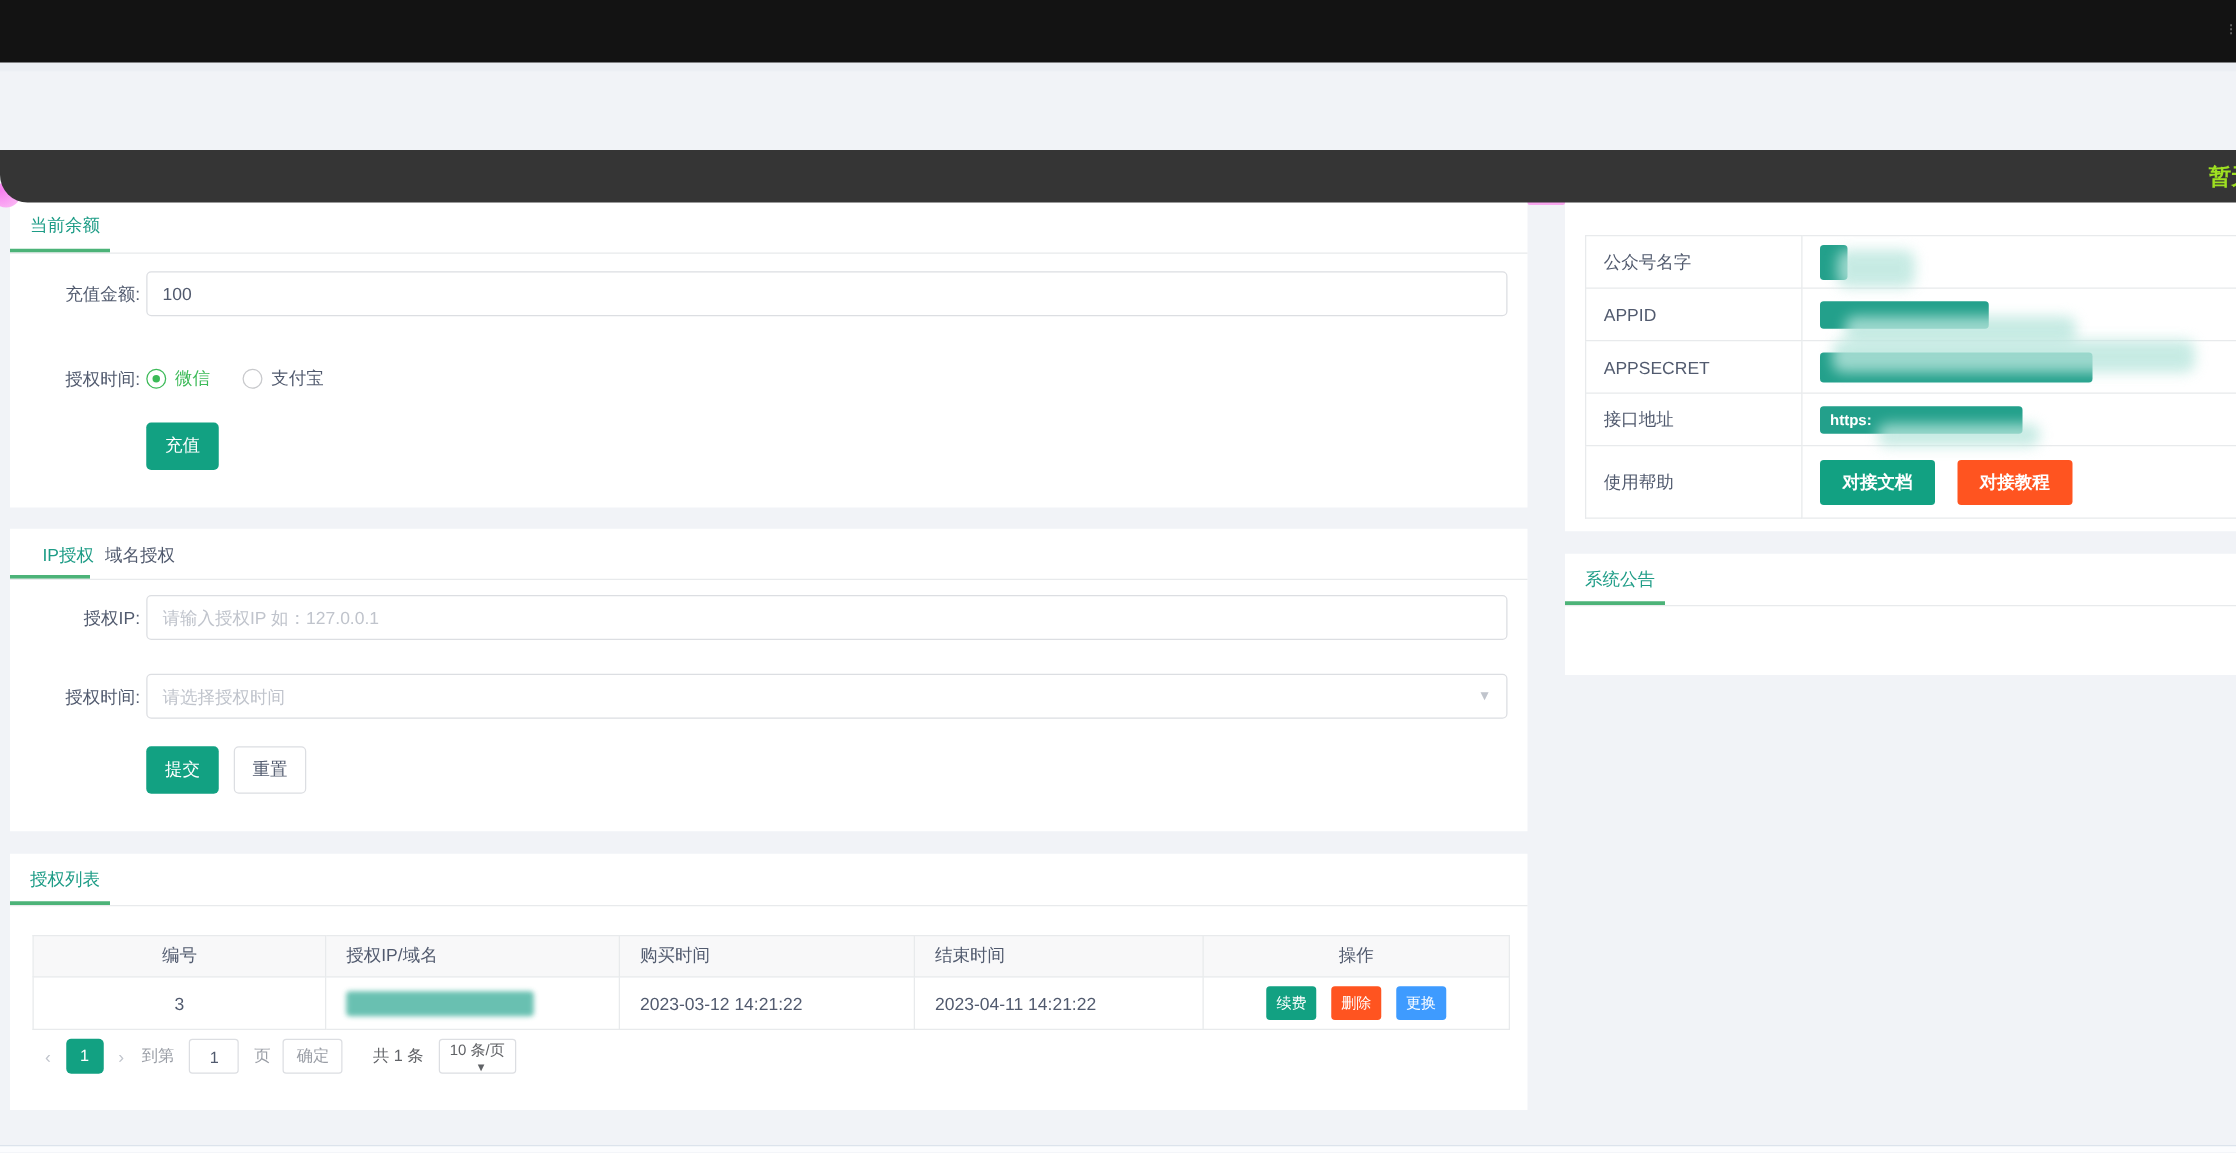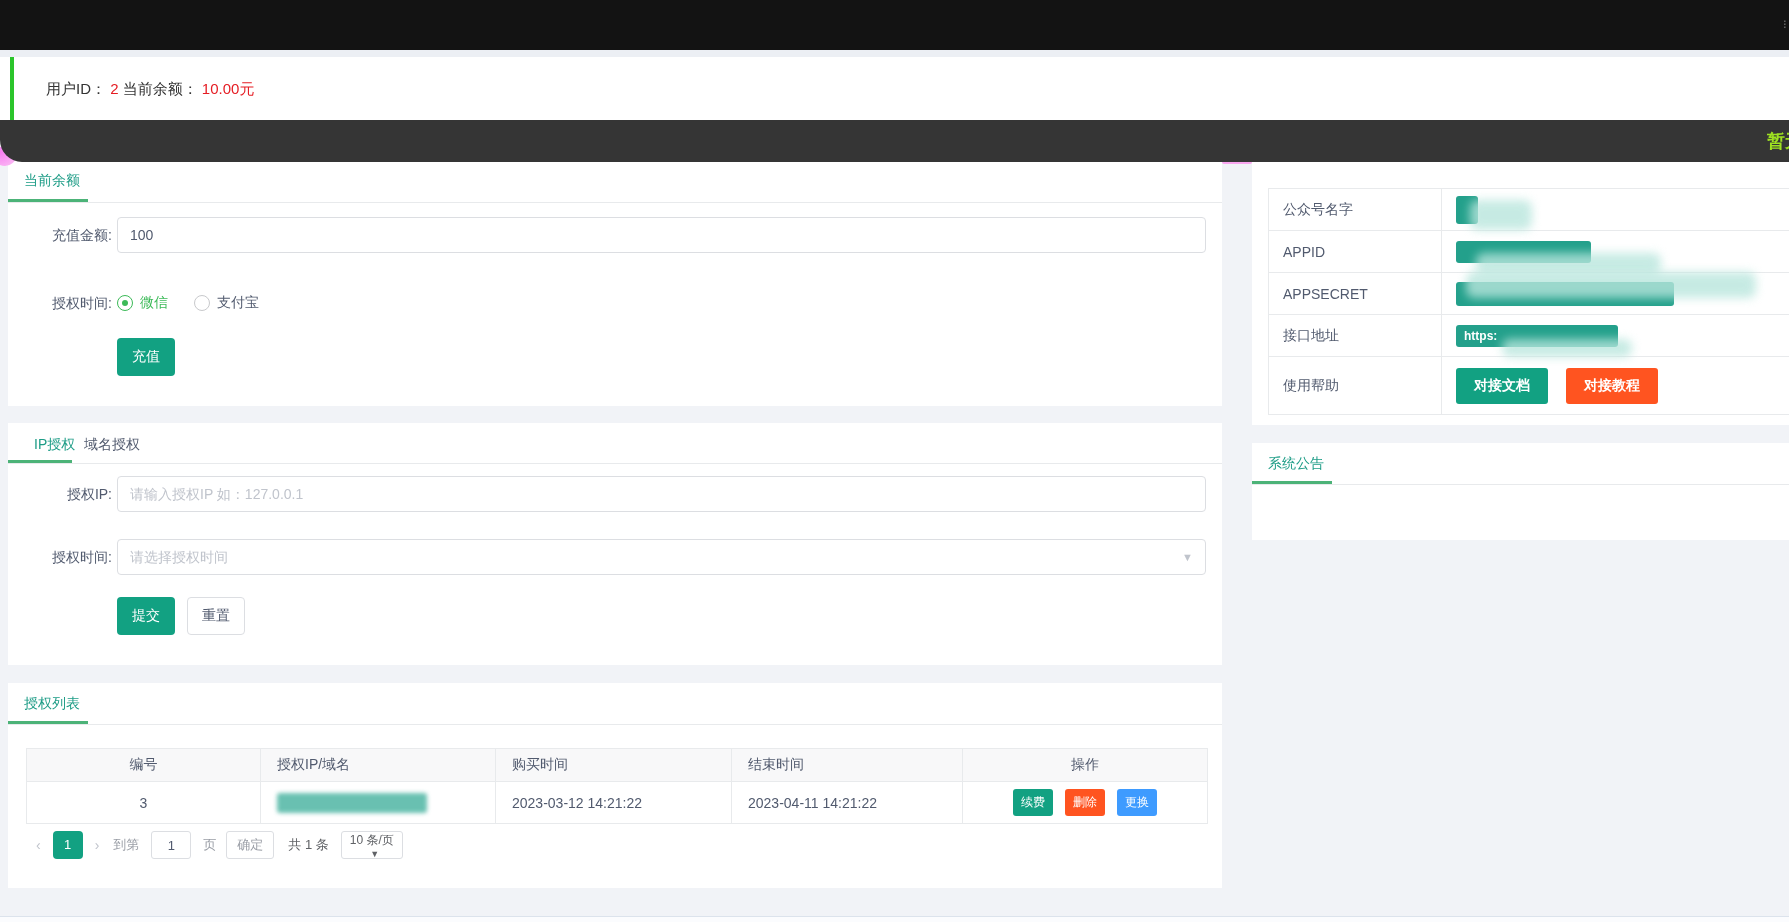--- a/index.html
+++ b/index.html
@@ -53,21 +53,21 @@
   .al { text-align:left; padding-left:16px; }
   .ac { text-align:center; }
   .mini-btn { display:inline-block; border:none; border-radius:3px; color:#fff; font-size:12px; padding:5px 8px; margin:0 4px; cursor:pointer; font-family:inherit; }
   .mb-teal { background:#12a182; } .mb-orange { background:#ff5420; } .mb-blue { background:#3e9bff; }
 
   
   .pager { position:absolute; display:flex; align-items:center; font-size:13px; color:#606266; }
   .pg-arrow { color:#c0c4cc; font-size:14px; padding:0 10px; cursor:pointer; }
   .pg-active { width:30px; height:28px; background:#12a182; color:#fff; border-radius:4px; text-align:center; line-height:28px; font-size:13px; margin:0 2px; cursor:pointer; }
   .pg-input { width:40px; height:28px; border:1px solid #dcdee2; border-radius:3px; text-align:center; font-size:13px; color:#515a6e; margin:0 8px; outline:none; font-family:inherit; }
-  .pg-btn { height:28px; padding:0 10px; background:#fff; border:1px solid #dcdee2; border-radius:3px; color:#9a9ea6; font-size:13px; margin:0 10px 0 6px; cursor:pointer; font-family:inherit; }
+  .pg-btn { height:28px; padding:0 10px; background:#fff; border:1px solid #dcdee2; border-radius:3px; color:#9a9ea6; font-size:13px; margin:0 20px 0 6px; cursor:pointer; font-family:inherit; }
   .pg-size { height:28px; border:1px solid #dcdee2; border-radius:3px; padding:0 8px; display:flex; align-items:center; font-size:12px; color:#606266; margin-left:8px; cursor:pointer;flex-direction:column; }
   .pg-size .caret { font-size:9px; color:#606266; margin-left:6px; }
   .pg-text { margin:0 4px; }
 
   
   table.info { border-collapse:collapse; table-layout:fixed; position:absolute; }
   table.info td { border:1px solid #e8eaec; font-size:14px; color:#515a6e; padding-left:14px; }
   .redact-wrap { position:relative; height:100%; display:flex; align-items:center; }
   .pill { background:#23a08b; border-radius:3px; filter:blur(.6px); position:relative; }
   .wash { position:absolute; background:#b9e6dd; opacity:.8; filter:blur(5px); border-radius:8px; }
@@ -82,29 +82,20 @@
 <div id="screen">
 
   <div class="pink-corner"></div>
   <div class="pink-line"></div>
 
   <div class="topbar">
     <span class="topbar-icon">⁝</span>
   </div>
 
   <div class="userbar-gap"></div>
-  <div class="userbar">
-    <div class="userbar-accent"></div>
-    <div class="userbar-text">
-      <span>用户ID：</span>
-      <span class="red">2</span>
-      <span>当前余额：</span>
-      <span class="red">10.00元</span>
-    </div>
-  </div>
 
   <div class="navbar">
     <span class="marquee">暂无</span>
   </div>
 
   <div class="card" style="left:8px; top:160px; width:1214px; height:246px;">
     <div class="card-title">当前余额</div>
     <div class="tab-underline" style="top:39px; width:80px;"></div>
     <div class="head-border" style="top:42px;"></div>
 

